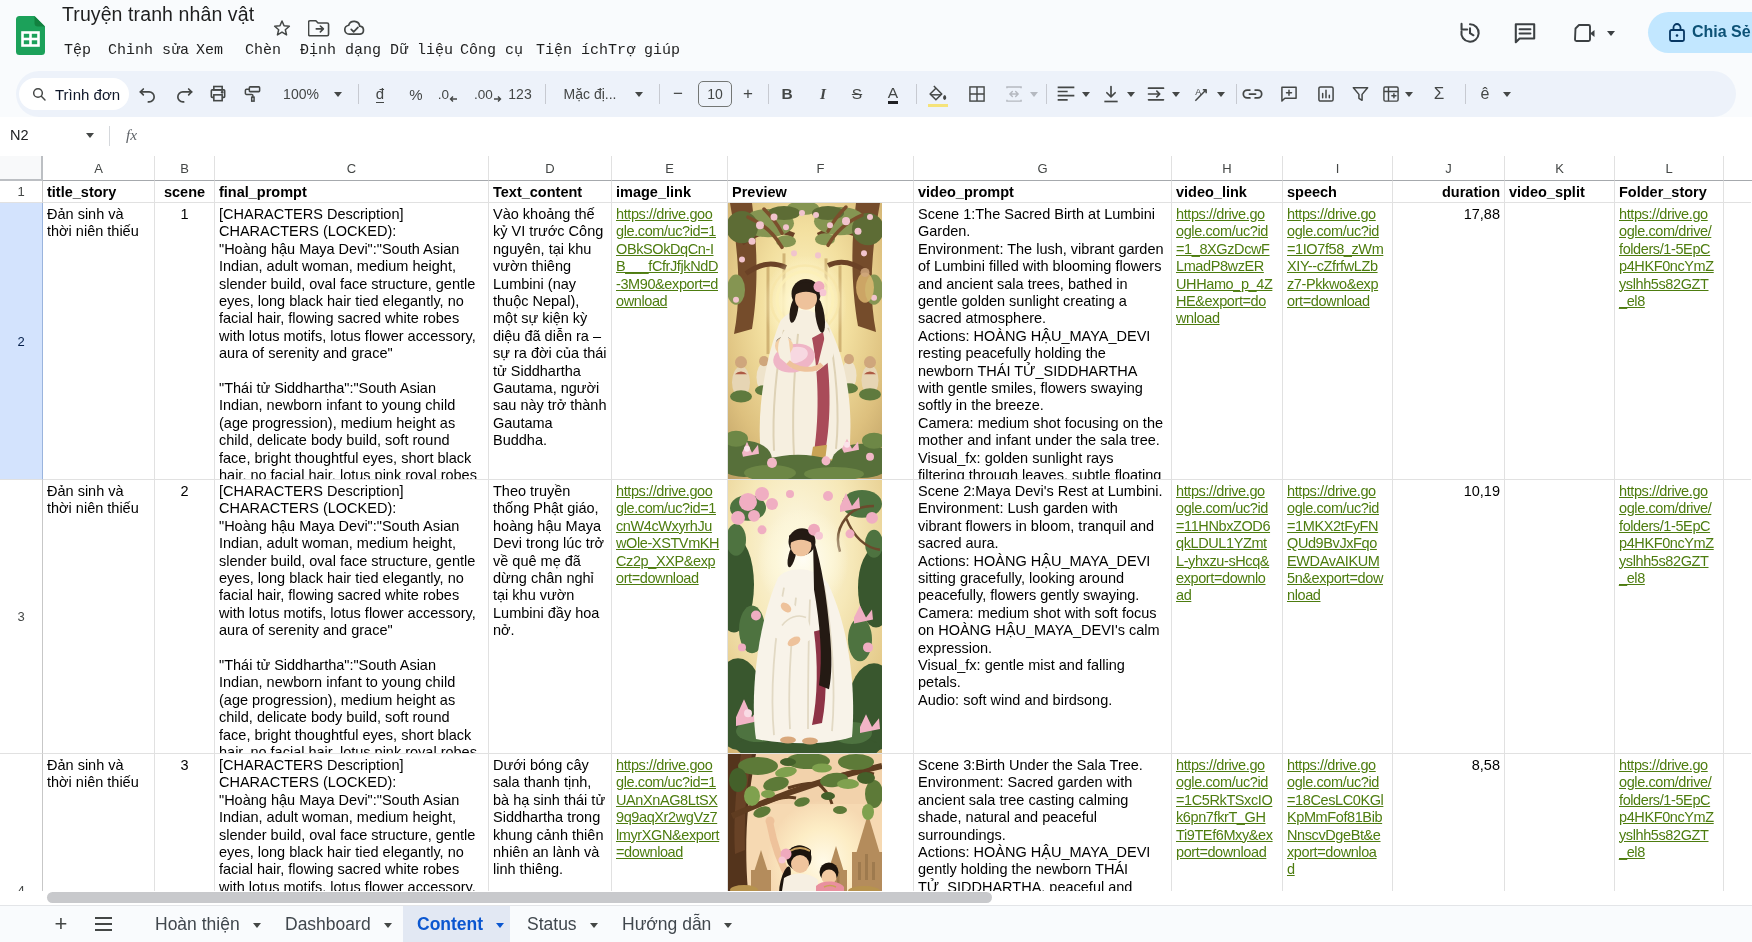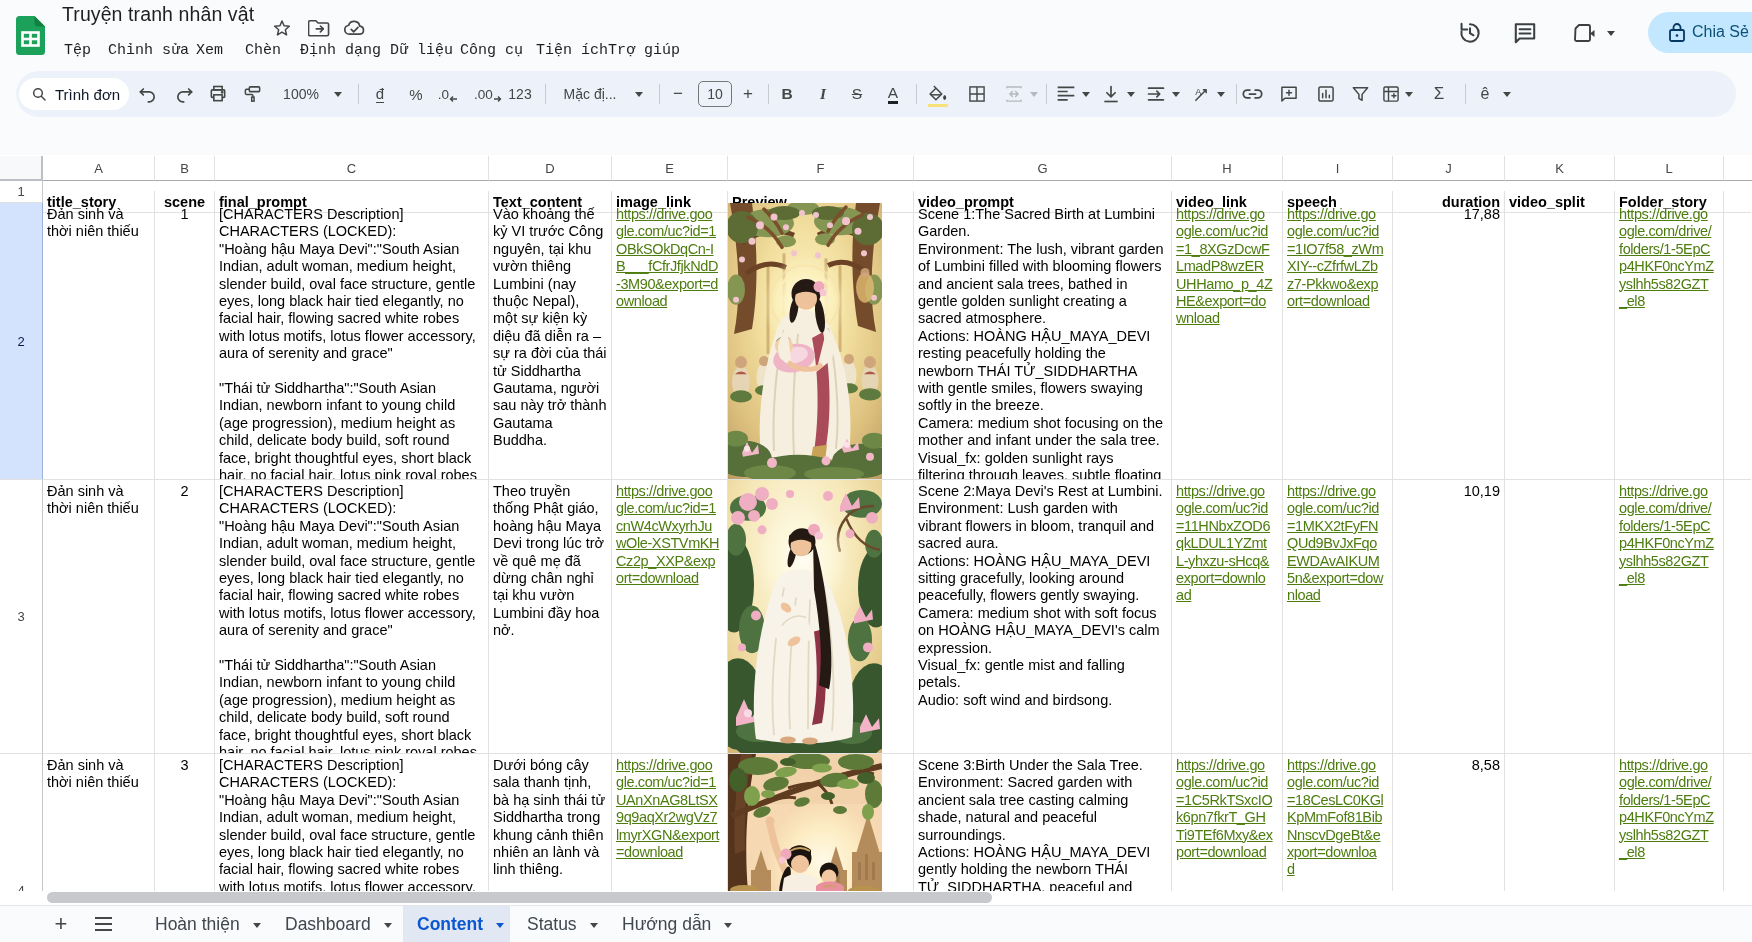--- a/index.html
+++ b/index.html
@@ -97,21 +97,21 @@
     <div class="abs" style="left:1607px;top:31px">
         <div class="caret" style="border-top-color:#3c4043"></div>
       </div>
 
     <div class="abs" style="left:1648px;top:12px;width:104px;height:41px;background:#c2e7ff;border-radius:21px 0 0 21px;"></div>
     <svg class="abs" style="left:1668px;top:22px" width="18" height="21" viewBox="0 0 18 21" fill="none" stroke="#073763" stroke-width="1.8">
       <rect x="2" y="8" width="14" height="11" rx="1.5"></rect>
       <path d="M5.5 8 V5.5 a3.5 3.5 0 0 1 7 0 V8"></path>
       <circle cx="9" cy="13.5" r="1.3" fill="#073763" stroke="none"></circle>
     </svg>
-    <div class="abs" style="left:1692px;top:23px;font-size:16px;font-weight:normal;color:#0d5276;">Chia Sẻ</div>
+    <div class="abs" style="left:1692px;top:23px;font-size:16px;font-weight:bold;color:#0d5276;">Chia Sẻ</div>
   </div>
   <div id="toolbarbg"></div>
   <div id="toolbar">
     <div id="searchpill">
       <svg style="margin-left:12px" width="16" height="16" viewBox="0 0 24 24" fill="none" stroke="#444746" stroke-width="2.2">
           <circle cx="10.5" cy="10.5" r="6.5"></circle>
           <path d="M15.5 15.5 L21 21" stroke-linecap="round"></path>
         </svg>
       <span style="font-size:15px;color:#0f172a;margin-left:8px">Trình đơn</span>
     </div>
@@ -235,20 +235,28 @@
       </svg>
     <div class="abs" style="left:1405px;top:21px">
         <div class="caret"></div>
       </div>
     <div class="tb" style="left:1428px;width:22px;font-size:17px;font-weight:500">Σ</div>
     <div class="tbdiv" style="left:1465px"></div>
     <div class="tb" style="left:1474px;width:22px;font-size:16px;font-weight:500">ê</div>
     <div class="abs" style="left:1503px;top:21px">
         <div class="caret"></div>
       </div>
+  </div>
+  <div id="fbar">
+    <div class="abs" style="left:10px;top:10px;font-size:14.5px;color:#202124">N2</div>
+    <div class="abs" style="left:86px;top:16px">
+        <div class="caret" style="border-top-color:#444746"></div>
+      </div>
+    <div class="abs" style="left:109px;top:9px;width:1px;height:20px;background:#d5d8dc"></div>
+    <div class="abs" style="left:126px;top:9px;font-size:15.5px;font-style:italic;color:#5f6368;font-family:'Liberation Serif',serif">fx</div>
   </div>
   <div id="grid">
     <div id="colhead">
       <div class="ch" style="left:43px;width:112px">A</div>
       <div class="ch" style="left:155px;width:60px">B</div>
       <div class="ch" style="left:215px;width:274px">C</div>
       <div class="ch" style="left:489px;width:123px">D</div>
       <div class="ch" style="left:612px;width:116px">E</div>
       <div class="ch" style="left:728px;width:186px">F</div>
       <div class="ch" style="left:914px;width:258px">G</div>
@@ -258,21 +266,21 @@
       <div class="ch" style="left:1505px;width:110px">K</div>
       <div class="ch" style="left:1615px;width:109px">L</div>
       <div class="ch" style="left:1724px;width:28px;border-right:none">&nbsp;</div>
       <div id="corner"></div>
     </div>
     <div class="rowh" style="top:26px;height:22px">1</div>
     <div class="rowh" style="top:48px;height:277px;background:#d3e3fd;color:#041e49;font-weight:500;border-right-color:#9ab4dd">2</div>
     <div class="rowh" style="top:325px;height:274px">3</div>
     <div class="rowh" style="top:599px;height:274px">4</div>
 
-    <div class="row" style="top:36px">
+    <div class="row" style="top:26px">
       <div class="cell bold cA" style="height:22px">title_story</div>
       <div class="cell bold cB" style="height:22px">scene</div>
       <div class="cell bold cC" style="height:22px">final_prompt</div>
       <div class="cell bold cD" style="height:22px">Text_content</div>
       <div class="cell bold cE" style="height:22px">image_link</div>
       <div class="cell bold cF" style="height:22px;padding:3px 4px">Preview</div>
       <div class="cell bold cG" style="height:22px">video_prompt</div>
       <div class="cell bold cH" style="height:22px">video_link</div>
       <div class="cell bold cI" style="height:22px">speech</div>
       <div class="cell bold cJ" style="height:22px;text-align:right">duration</div>

